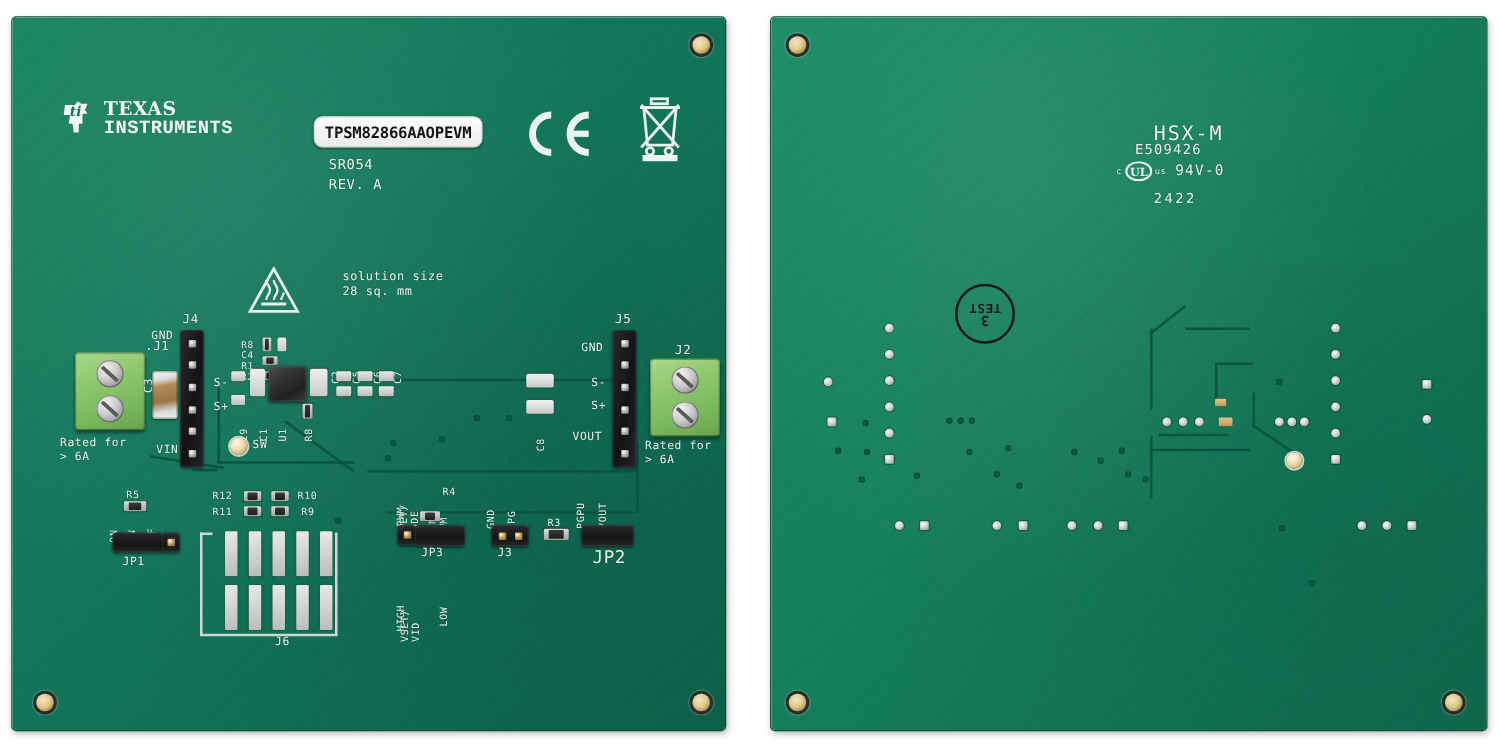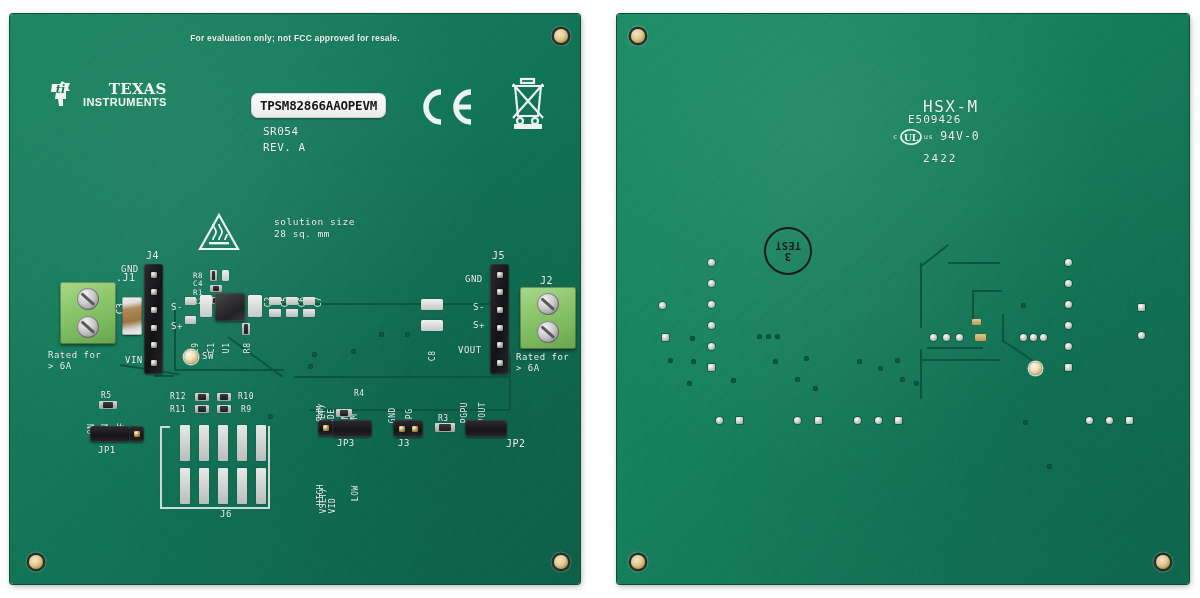--- a/index.html
+++ b/index.html
@@ -48,24 +48,24 @@
   .sticker .txt{font-family:"DejaVu Sans Mono", monospace;font-weight:bold;}
 
   
   .dmx{width:20px;height:20px;
     background-image:
       linear-gradient(90deg,#111 25%,transparent 25% 50%,#111 50% 62%,transparent 62%),
       linear-gradient(#111 12%,transparent 12% 30%,#111 30% 42%,transparent 42% 58%,#111 58% 70%,transparent 70% 86%,#111 86%);
     background-size:8px 8px, 6px 7px;background-color:#fff;border:1px solid #111;}
 
   
-  .ti-wrap{position:absolute;display:flex;align-items:center;gap:7px;text-align:right;}
+  .ti-wrap{position:absolute;display:flex;align-items:center;gap:7px;}
   .ti-text{color:#f2f7f4;line-height:1.0;}
   .ti-text .l1{font-family:"DejaVu Serif", serif;font-size:15px;font-weight:bold;letter-spacing:.4px;}
-  .ti-text .l2{font-family:Liberation Sans, sans-serif;font-size:11px;font-weight:bold;letter-spacing:.4px;}
+  .ti-text .l2{font-family:Liberation Mono, monospace;font-size:15px;font-weight:bold;letter-spacing:.4px;}
 
   
   .hdr{position:absolute;background:linear-gradient(100deg,#2a2a2c,#141416 55%,#242426);
      border-radius:3px;box-shadow:inset 0 0 0 1px rgba(255,255,255,.08),0 1px 2px rgba(0,0,0,.5);
      display:flex;flex-direction:column;align-items:center;justify-content:space-around;padding:2px 0;}
   .hdr .pin{width:6px;height:6px;background:radial-gradient(circle at 35% 30%,#fff 0%,#bdbdbd 40%,#6a6a6a 100%);
      border-radius:1px;box-shadow:0 0 2px rgba(0,0,0,.8);}
   .hdr-h{position:absolute;background:linear-gradient(180deg,#2c2c2e,#151517 60%,#262628);
      border-radius:3px;box-shadow:inset 0 0 0 1px rgba(255,255,255,.07),0 1px 2px rgba(0,0,0,.5);
      display:flex;flex-direction:row;align-items:center;justify-content:space-around;padding:0 2px;}
@@ -119,22 +119,20 @@
 
 <div class="stage">
 
   <div class="board front">
     <div class="tex"></div>
 
     <div class="hole" style="right:12px;top:15px;"></div>
     <div class="hole" style="left:19px;bottom:15px;"></div>
     <div class="hole" style="right:12px;bottom:15px;"></div>
 
-    <div class="silk" style="left:0;top:20px;width:100%;text-align:center;font-size:8.5px;font-weight:bold;
-                font-family:'Liberation Sans',sans-serif;letter-spacing:.2px;">For evaluation only; not FCC approved for resale.</div>
 
     <div class="ti-wrap" style="left:36px;top:66px;">
       <svg width="30" height="30" viewBox="0 0 30 30">
         <path d="M6 4 L14 4 L16 1 L19 3 L24 3 L22 8 L24 11 L20 11 L20 19 L17 19 L17 26 L13 26 L12 19 L9 19 L10 12 L5 12 Z" fill="#f2f7f4"></path>
         <text x="14.5" y="12.5" font-family="DejaVu Serif, serif" font-size="11" font-style="italic" font-weight="bold" fill="#13785a" text-anchor="middle">ti</text>
       </svg>
       <div class="ti-text">
         <div class="l1">TEXAS</div>
         <div class="l2">INSTRUMENTS</div>
       </div>
@@ -320,21 +318,21 @@
       <span class="pin"></span>
     </div>
     <div class="silk" style="left:388px;top:424px;font-size:9px;">J3</div>
 
     <div class="silk" style="left:428px;top:400px;font-size:8px;text-align:right;">R3</div>
     <div class="res" style="left:425px;top:409px;width:20px;height:9px;"></div>
 
     <div class="silk rot90" style="left:459px;top:400px;font-size:8px;">PGPU</div>
     <div class="silk rot90" style="left:477px;top:400px;font-size:8px;">VOUT</div>
     <div class="hdr-h" style="left:455px;top:406px;width:38px;height:17px;"></div>
-    <div class="silk" style="left:464px;top:424px;font-size:10px;margin-left:32px;">JP2</div>
+    <div class="silk" style="left:464px;top:424px;font-size:14px;">JP2</div>
 
     <div class="cap" style="left:411px;top:285px;width:22px;height:11px;"></div>
     <div class="cap" style="left:411px;top:306px;width:22px;height:11px;"></div>
     <div class="silk rot90" style="left:427px;top:338px;font-size:8px;">C8</div>
 
     <div class="silk" style="left:482px;top:236px;font-size:10px;">J5</div>
     <div class="hdr" style="left:480px;top:250px;width:19px;height:106px;">
       <span class="pin"></span>
       <span class="pin"></span>
       <span class="pin"></span>

